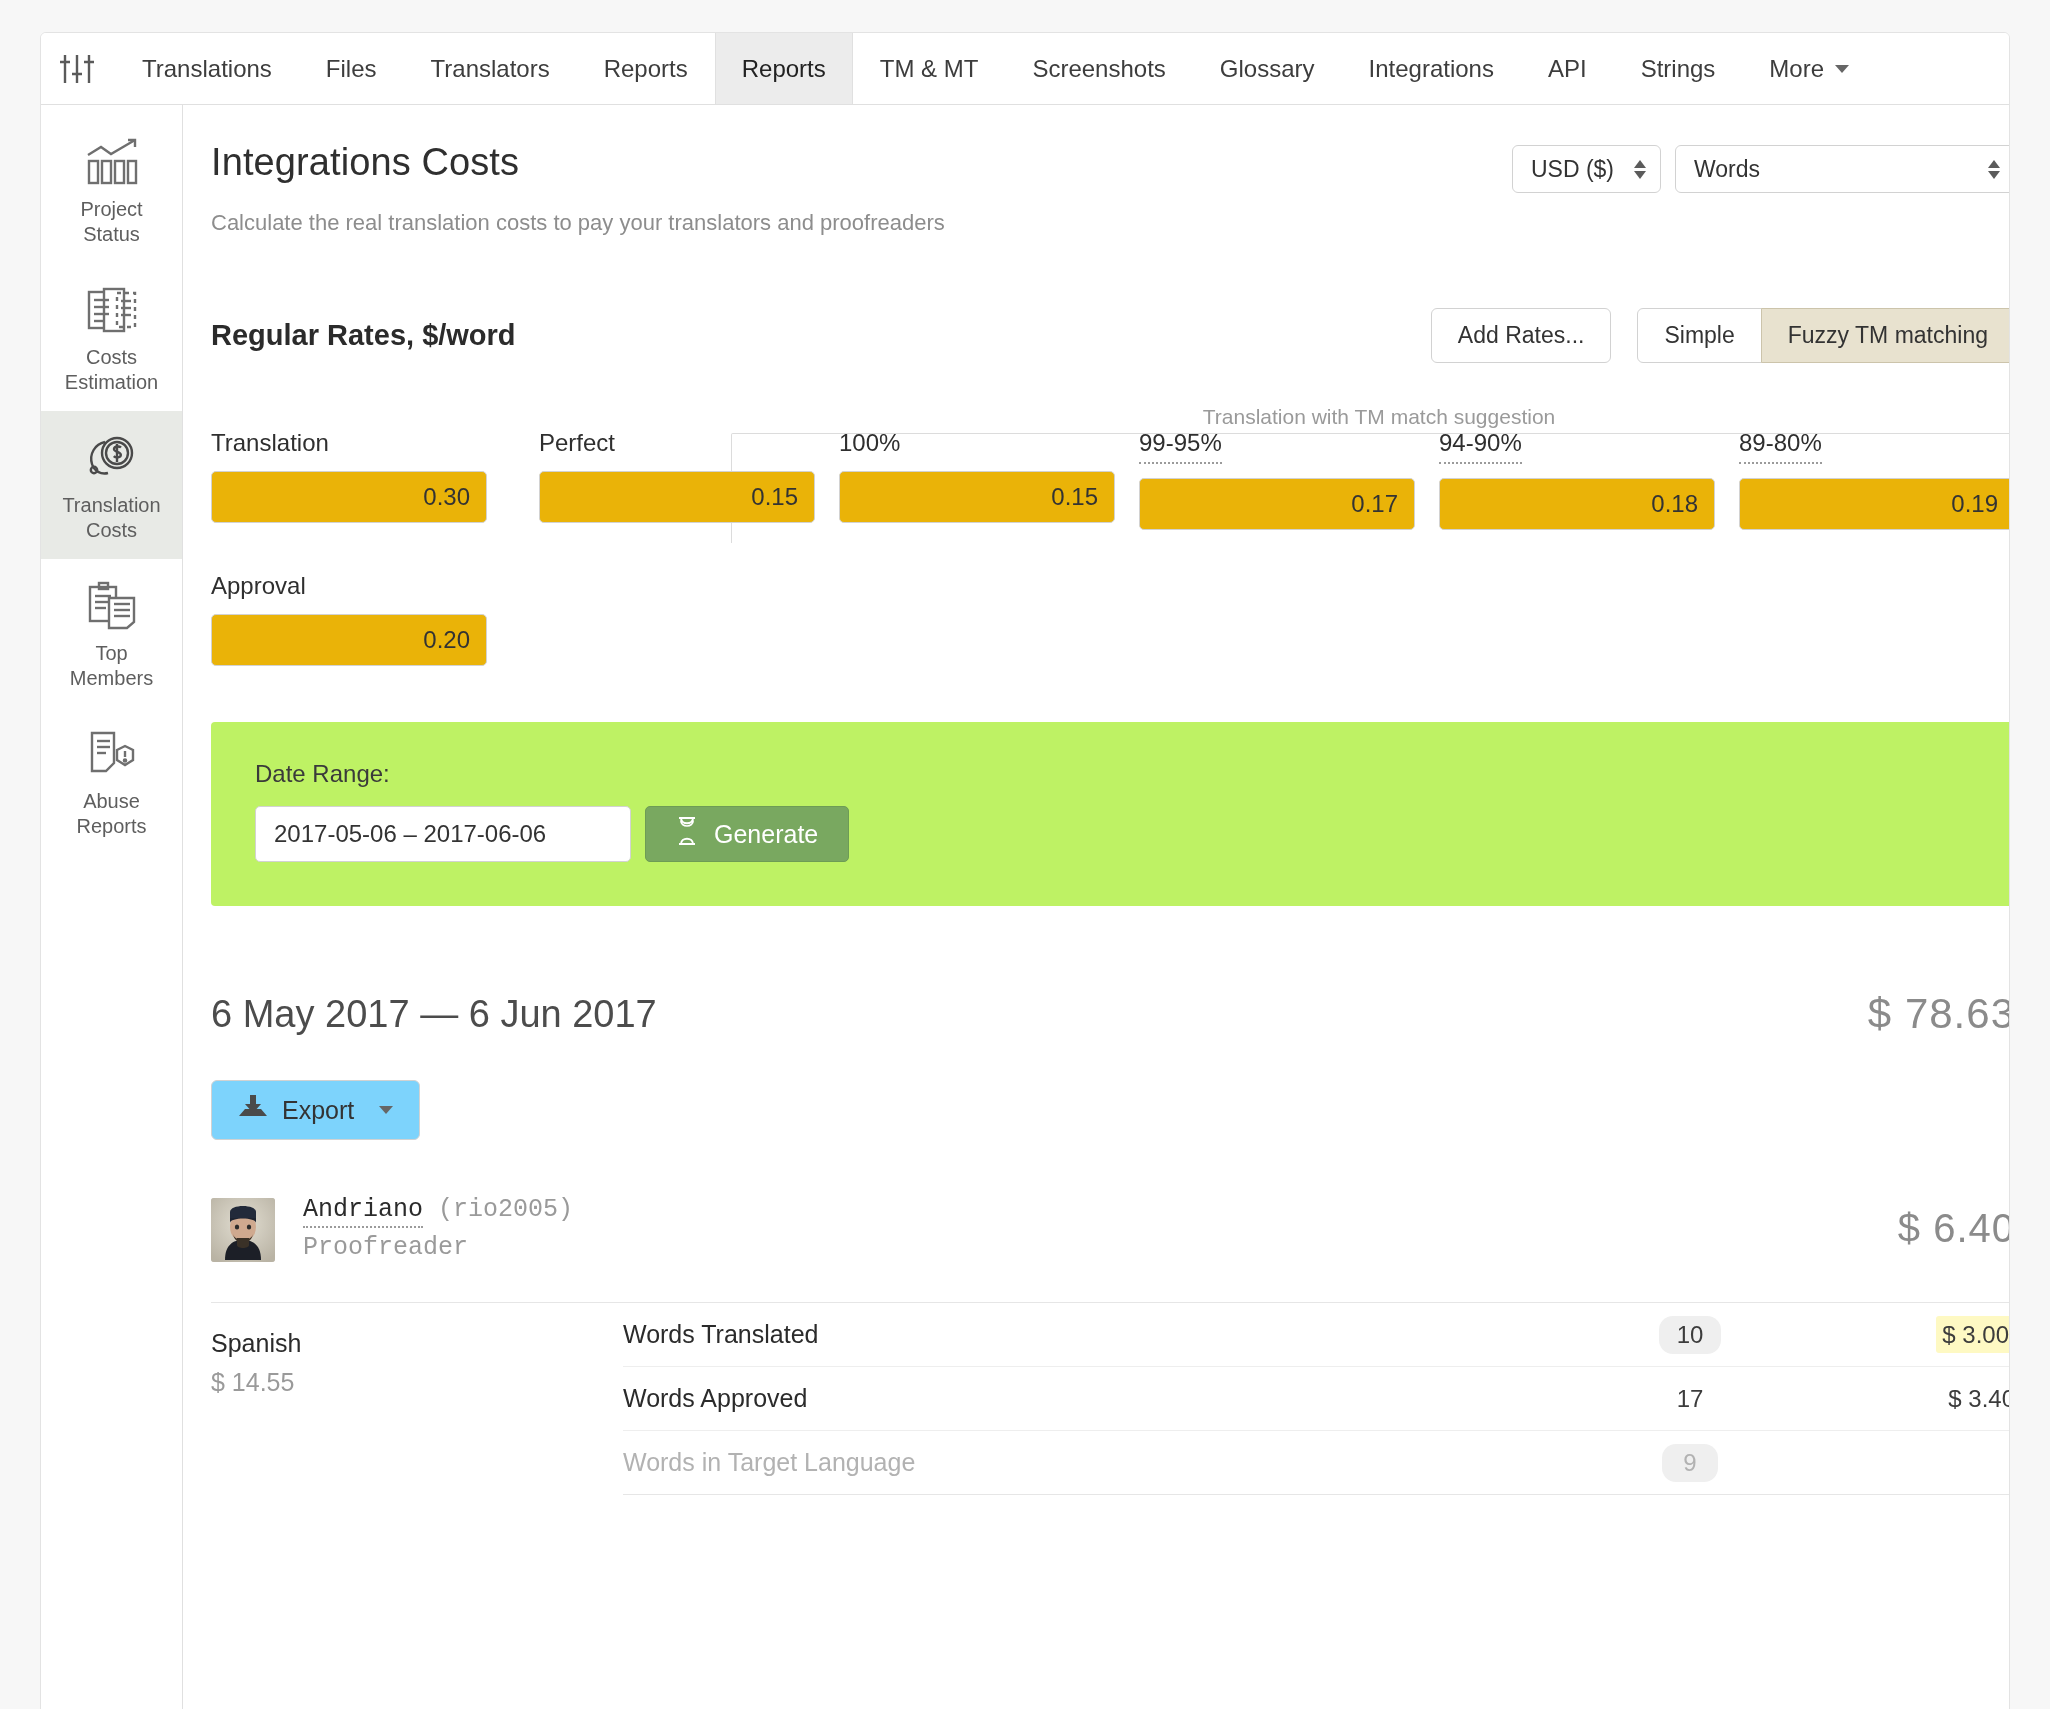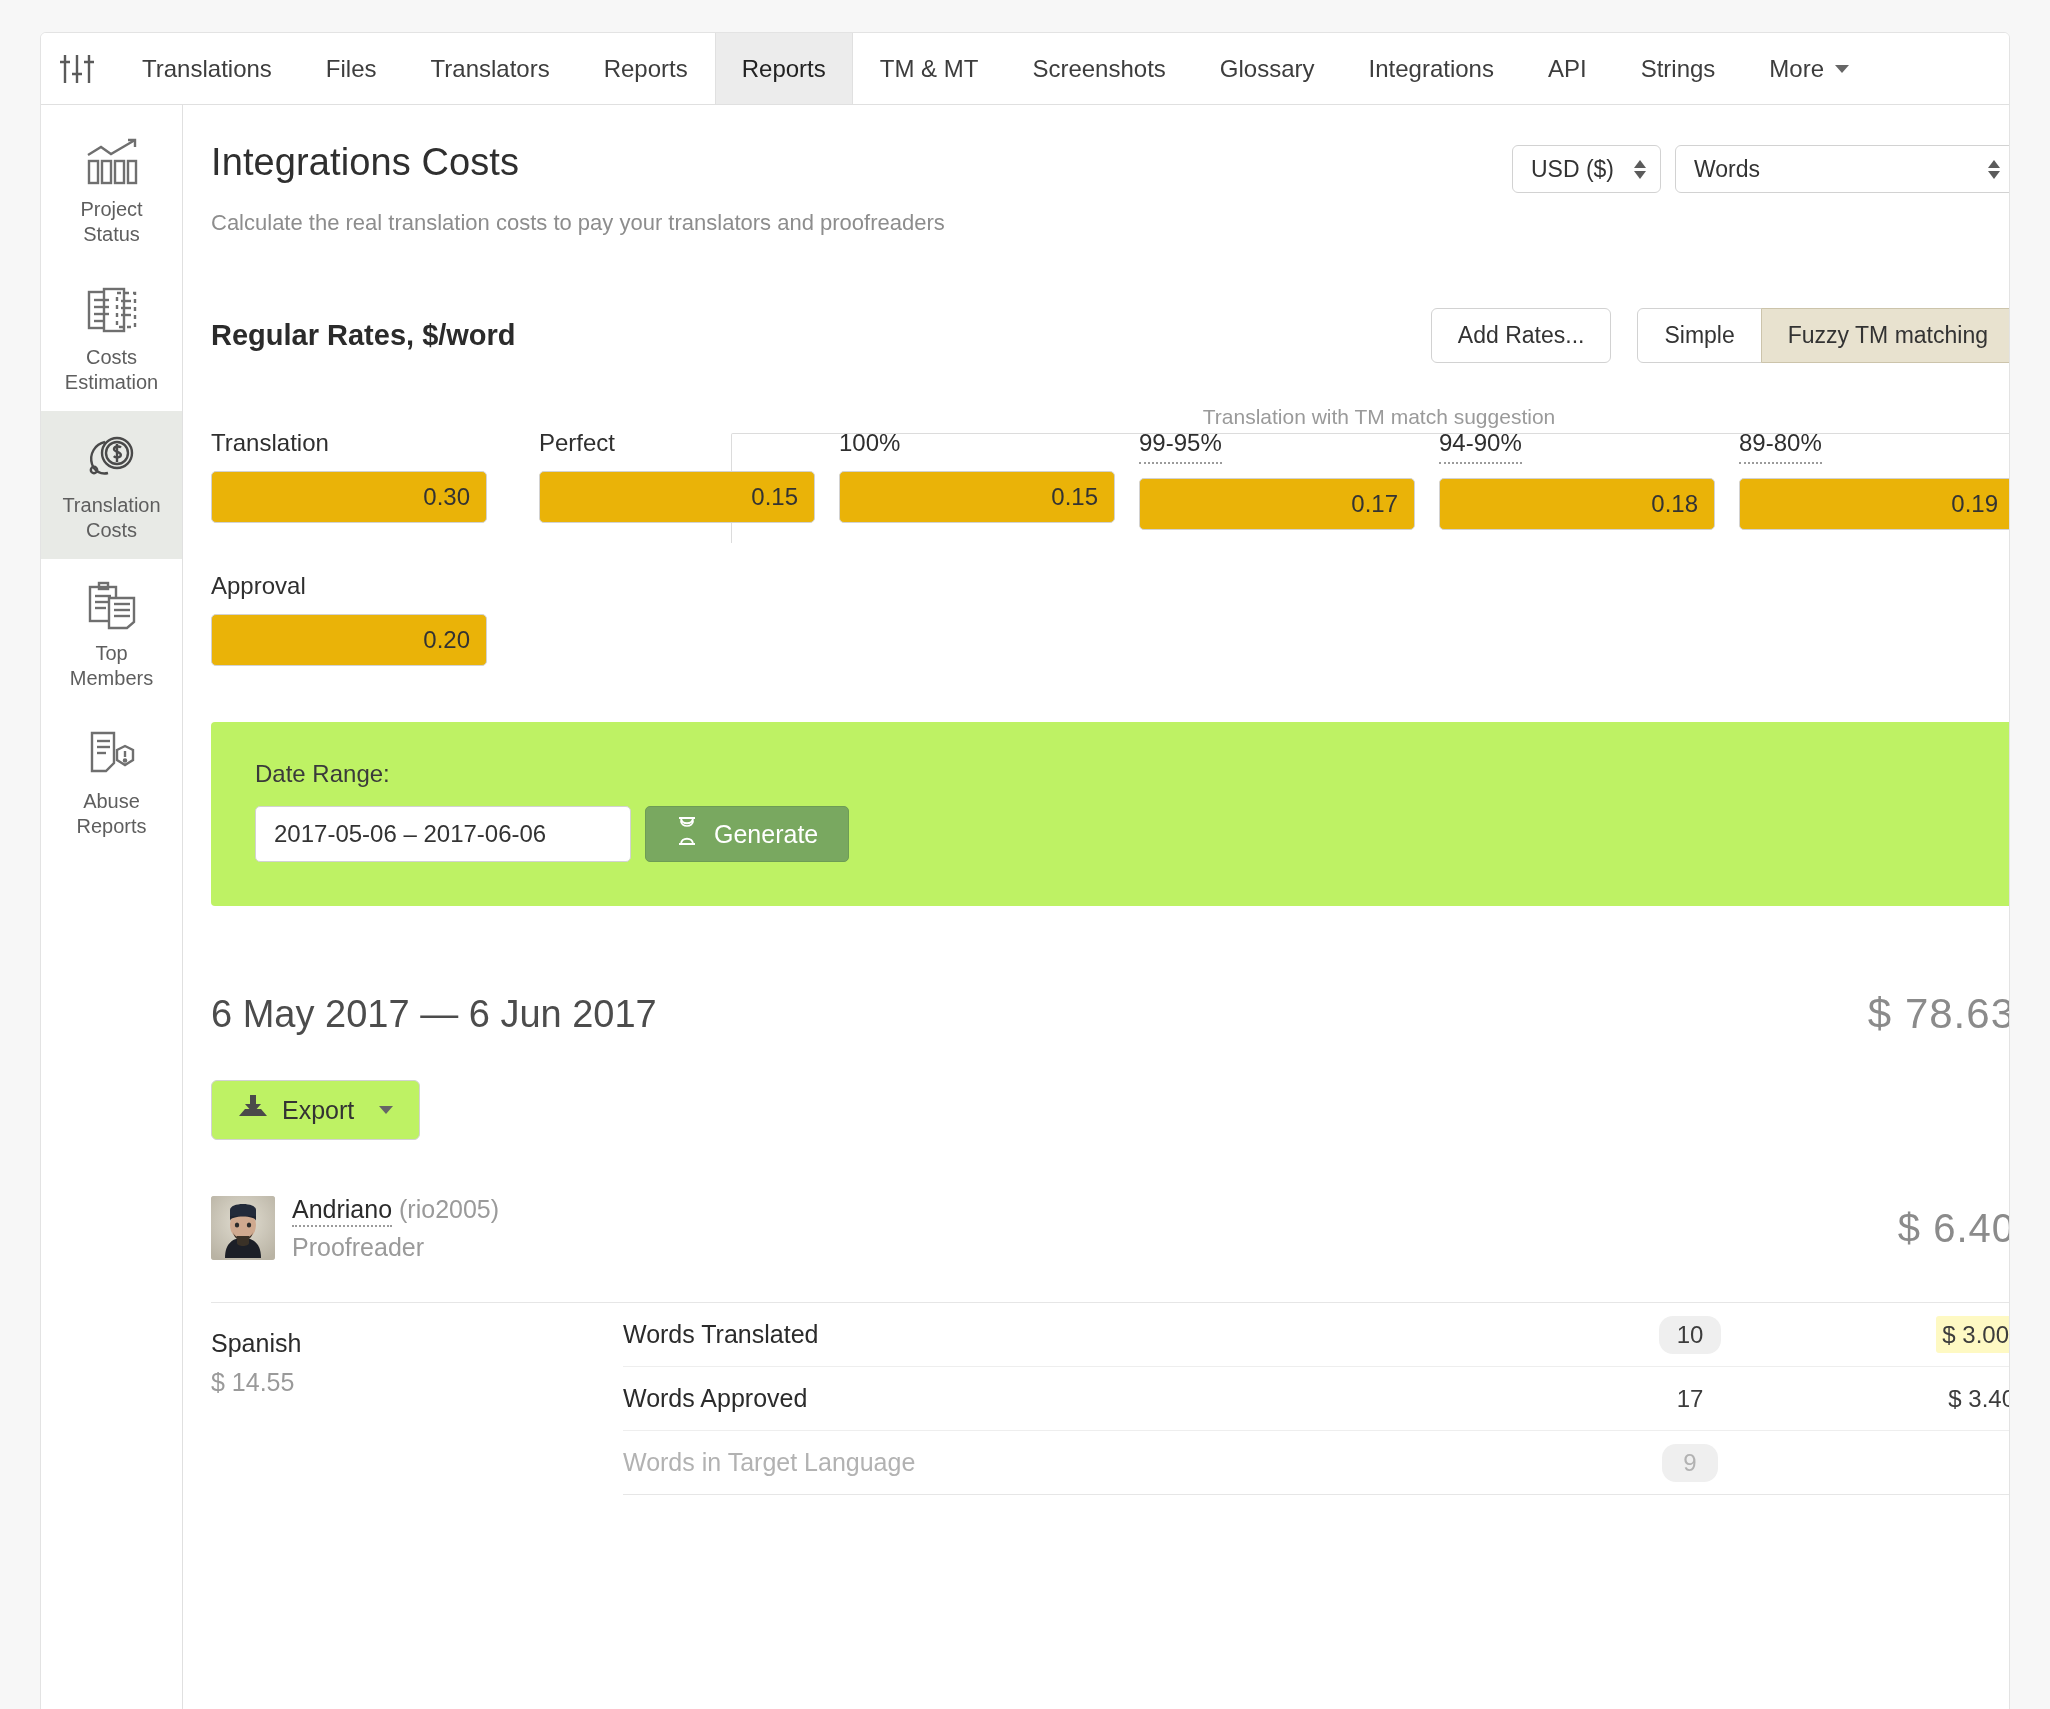--- a/index.html
+++ b/index.html
@@ -257,35 +257,35 @@
     display: flex;
     align-items: center;
     justify-content: space-between;
   }
   .res-range { font-size: 38px; color: #4c4c4c; font-weight: 400; }
   .res-total { font-size: 42px; color: #8b8b8b; font-weight: 300; letter-spacing: 1px; }
   .btn-export {
     margin-top: 42px;
     display: inline-flex; align-items: center; gap: 14px;
     border: 1px solid #d2d2d2;
-    background: #bef264;
+    background: #7dd3fc;
     border-radius: 6px;
     font-size: 25px;
     color: #333;
     padding: 13px 26px;
     cursor: pointer;
   }
 
   .user-row {
     margin-top: 54px;
     display: flex;
     align-items: center;
     justify-content: space-between;
   }
-  .user-left { display: flex; align-items: center; gap: 17px; }
+  .user-left { display: flex; align-items: flex-end; gap: 28px; font-family: Liberation Mono, monospace; }
   .avatar {
     width: 64px; height: 64px;
     border-radius: 3px;
     overflow: hidden;
     background: #cfcabf;
     flex: 0 0 64px;
     position: relative;
   }
   .user-name-line { font-size: 25px; line-height: 1.25; }
   .user-name {

